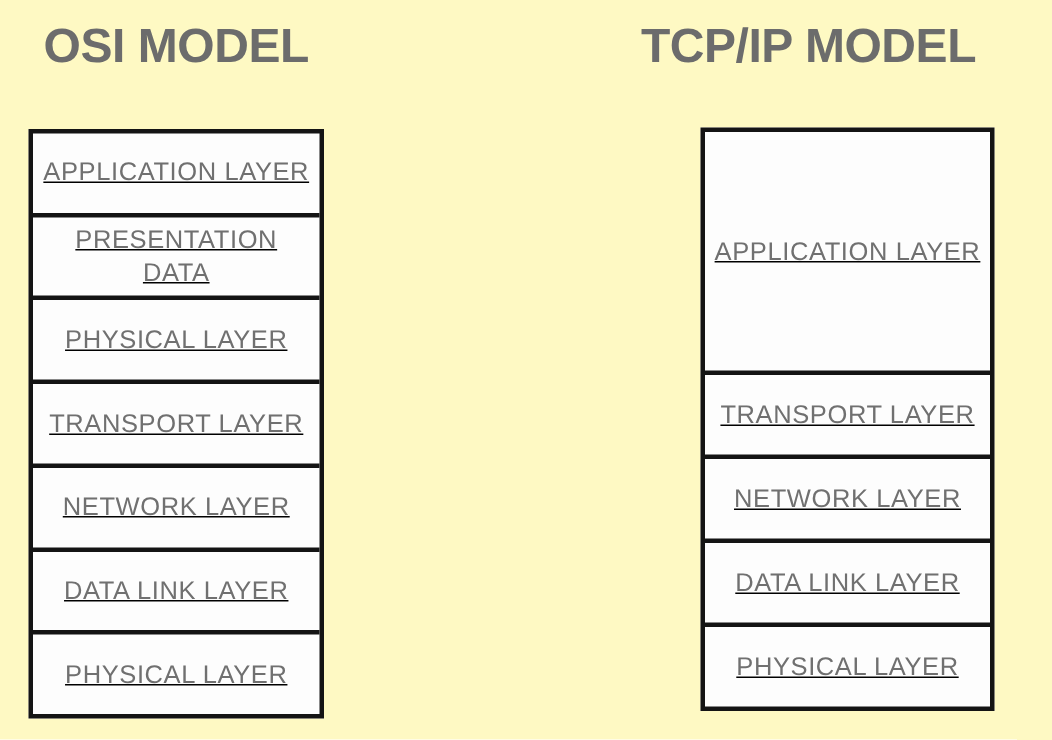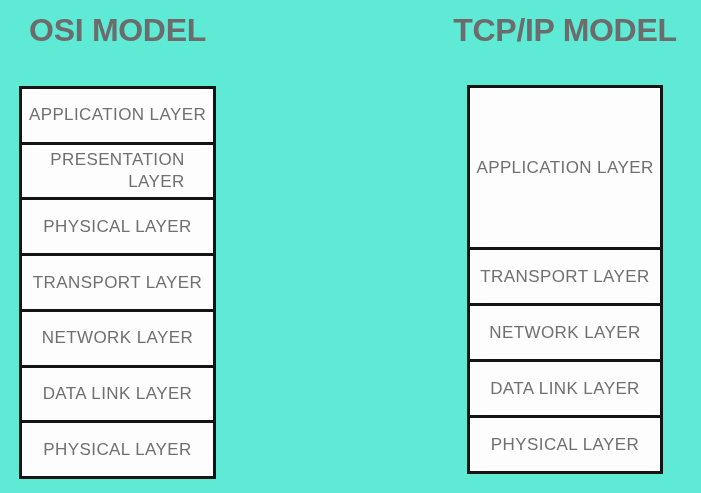--- a/index.html
+++ b/index.html
@@ -1,54 +1,55 @@
 <!DOCTYPE html>
 <html><head>
 <meta charset="utf-8">
 <style>
   html, body { margin: 0; padding: 0; background: #ffffff; }
   .canvas {
     position: relative;
     width: 701px;
     height: 493px;
-    background: #5eead4;
+    background: #fef9c3;
     font-family: "Liberation Sans", sans-serif;
     overflow: hidden;
   }
   .model-title {
     position: absolute;
     top: 10px;
     height: 40px;
     line-height: 40px;
     text-align: center;
     font-weight: bold;
     font-size: 32px;
     letter-spacing: -0.3px;
     color: #6c6c6c;
     white-space: nowrap;
   }
   #osi-title { left: 19px;  width: 197px; }
-  #tcp-title { left: 442px; width: 246px; }
+  #tcp-title { left: 416px; width: 246px; }
   .stack {
     position: absolute;
     display: flex;
     flex-direction: column;
     box-sizing: border-box;
     border: 3px solid #141414;
     background: #fdfdfd;
   }
   #osi-stack { left: 19px;  top: 86px; width: 197px; height: 393px; }
   #tcp-stack { left: 467px; top: 85px; width: 196px; height: 389px; }
   .layer {
     flex: 1 1 0;
     display: flex;
     align-items: center;
     justify-content: center;
     border-bottom: 3px solid #141414;
-    text-align: right;
+    text-align: center;
+    text-decoration: underline;
   }
   .layer:last-child { border-bottom: none; }
   .layer-label {
     font-size: 17px;
     line-height: 22px;
     letter-spacing: 0.4px;
     color: #707070;
     white-space: pre-line;
   }
 </style>
@@ -61,21 +62,21 @@
 
   <div class="model-title" id="tcp-title">TCP/IP MODEL</div>
 
   <div class="stack" id="osi-stack">
 
   <div class="layer" style="flex-grow: 1;">
         <span class="layer-label">APPLICATION LAYER</span>
       </div>
       <div class="layer" style="flex-grow: 1;">
         <span class="layer-label">PRESENTATION
-LAYER</span>
+DATA</span>
       </div>
       <div class="layer" style="flex-grow: 1;">
         <span class="layer-label">PHYSICAL LAYER</span>
       </div>
       <div class="layer" style="flex-grow: 1;">
         <span class="layer-label">TRANSPORT LAYER</span>
       </div>
       <div class="layer" style="flex-grow: 1;">
         <span class="layer-label">NETWORK LAYER</span>
       </div>

